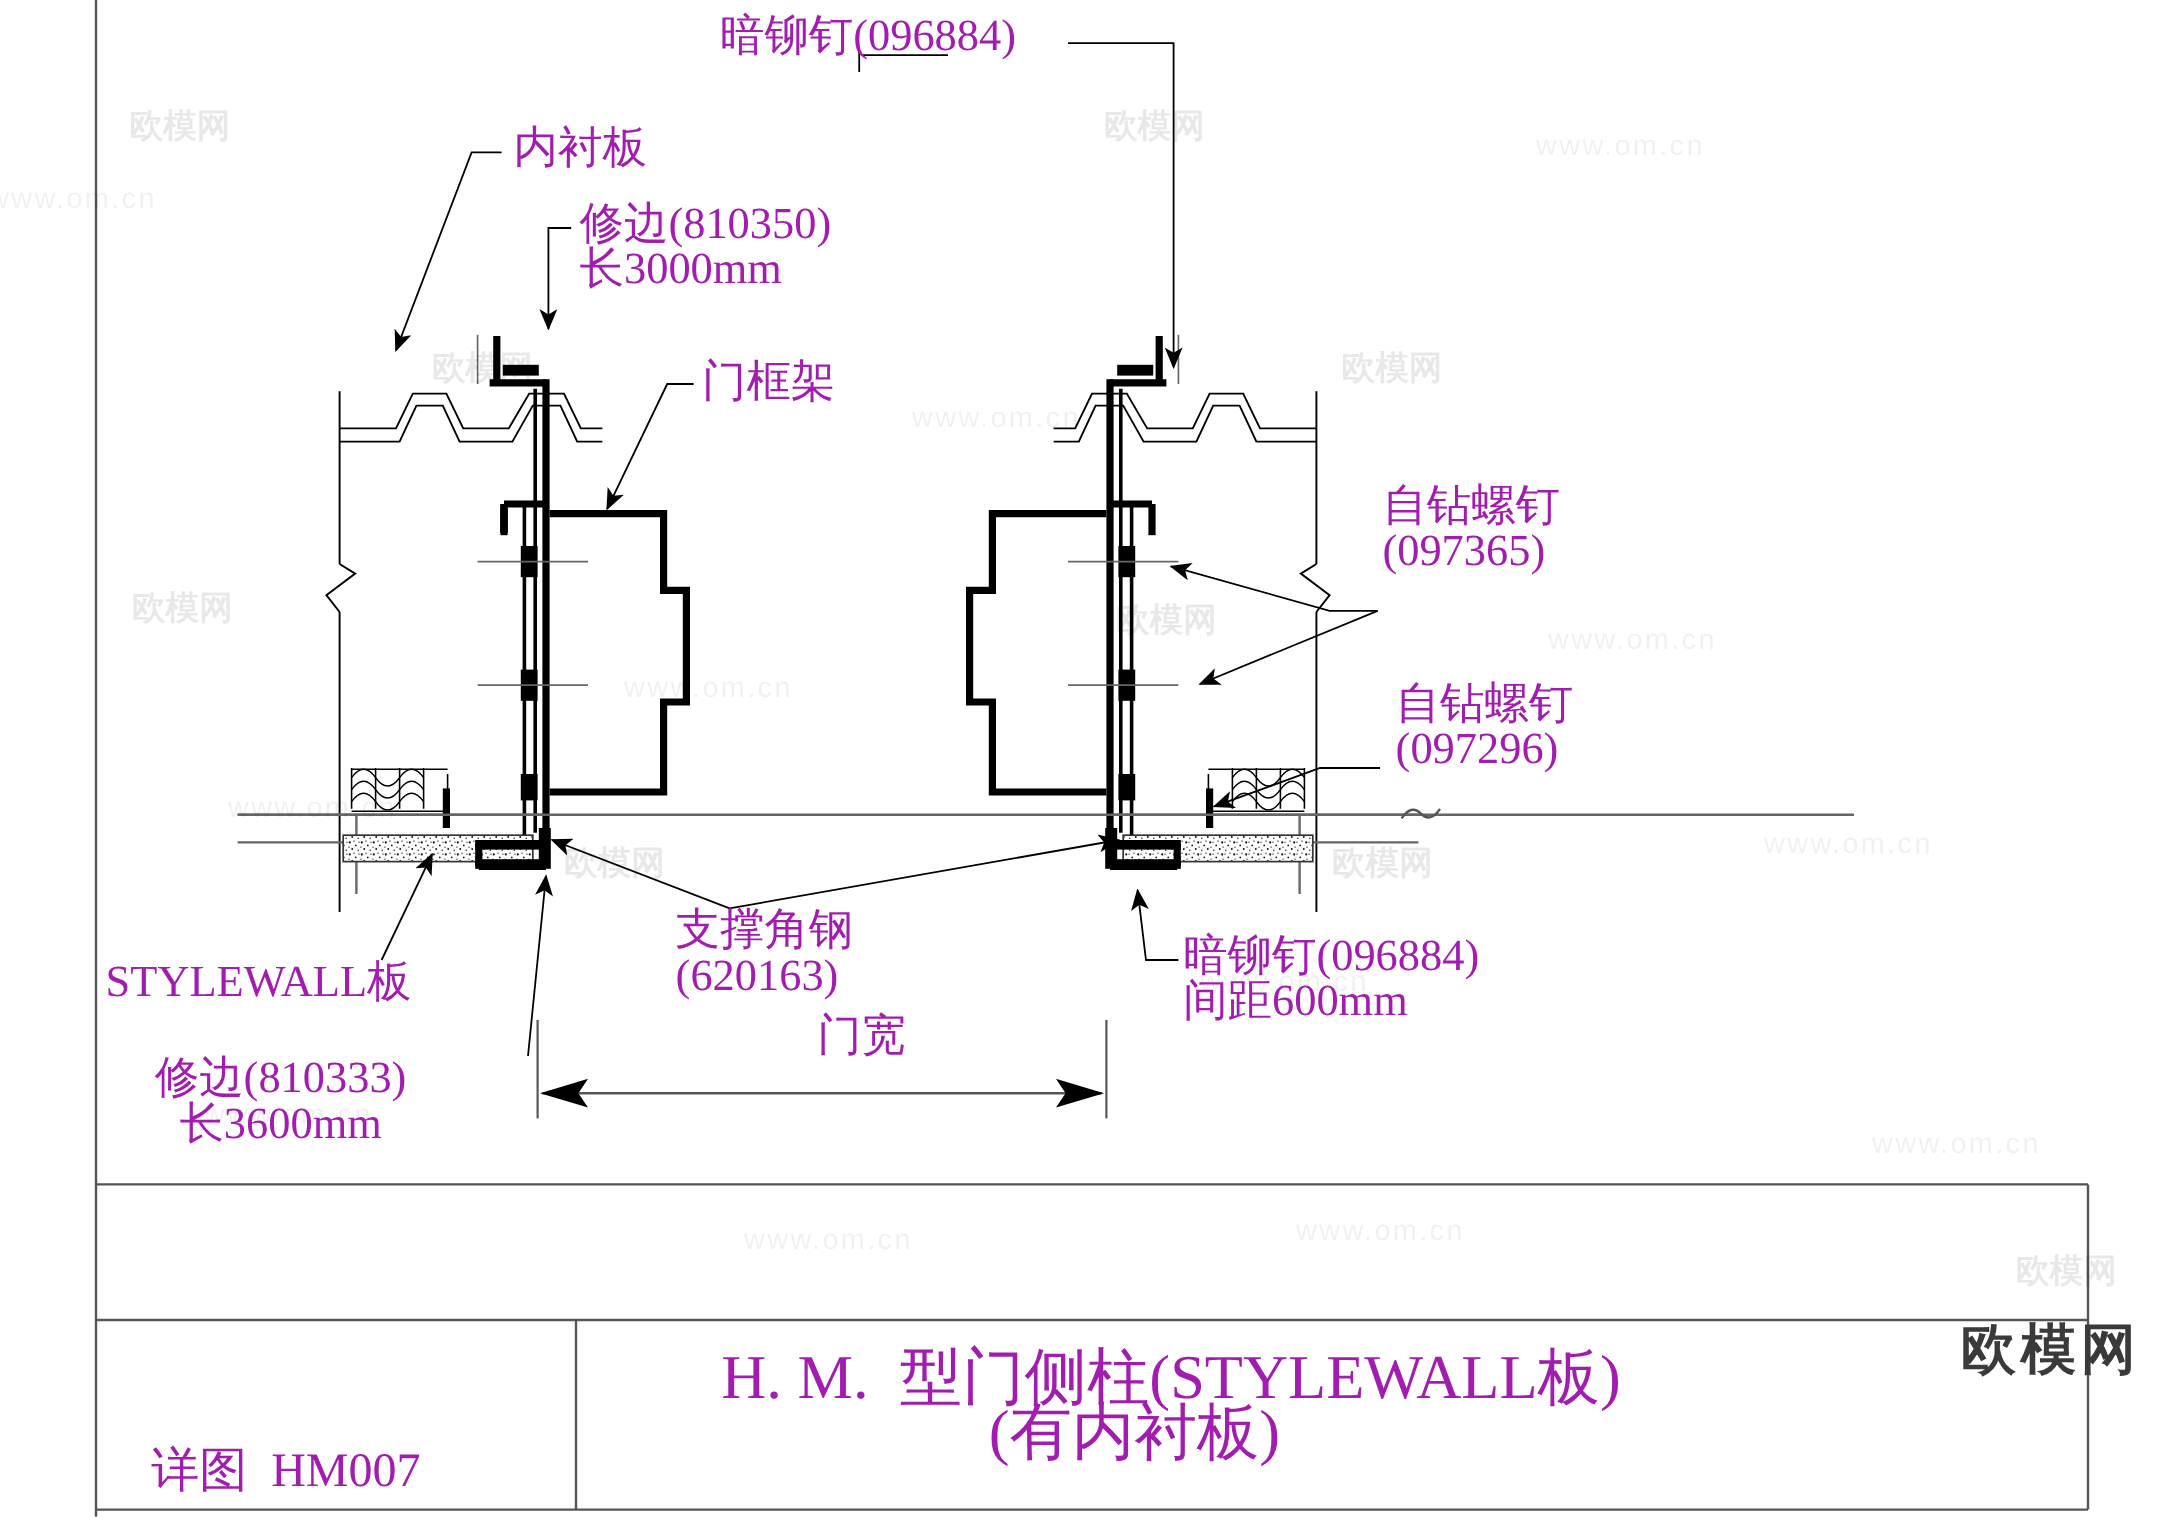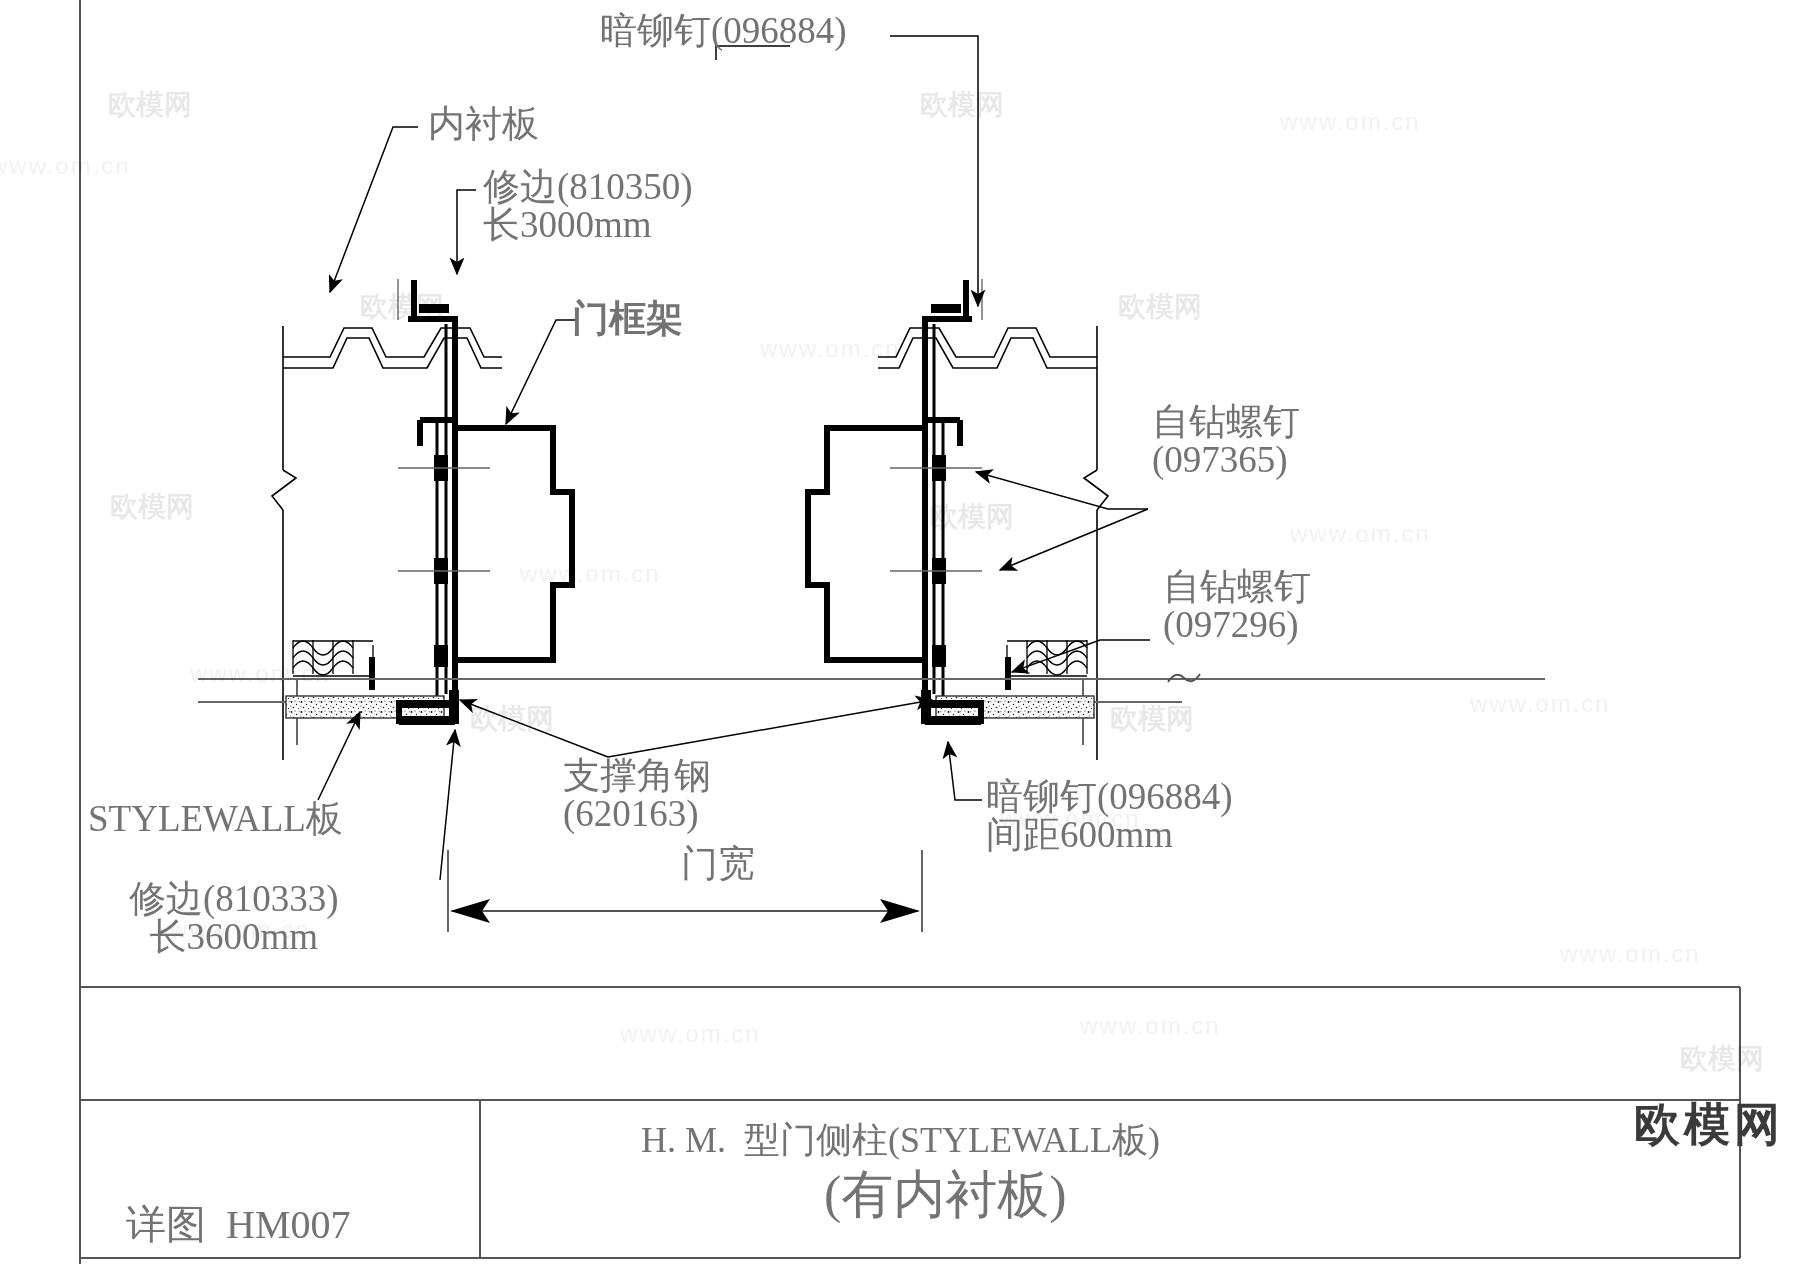--- a/index.html
+++ b/index.html
@@ -2,21 +2,21 @@
 <html><head>
 <meta charset="utf-8">
 <title>HM007</title>
 <style>
   html,body{margin:0;padding:0;background:#ffffff;}
   body{width:1800px;height:1264px;position:relative;overflow:hidden;
        font-family:"Liberation Serif","DejaVu Serif",serif;color:#000;}
   #stage{position:absolute;left:0;top:0;width:1800px;height:1264px;}
   svg#dwg{position:absolute;left:0;top:0;width:1800px;height:1264px;}
   .lbl{position:absolute;white-space:pre;line-height:1.04;
-       font-family:"Liberation Serif","DejaVu Serif",serif;color:#737373;}
+       font-family:"Liberation Serif","DejaVu Serif",serif;color:#a21caf;}
   .wm{position:absolute;white-space:pre;color:#000;opacity:.055;
       font-family:"Liberation Sans","DejaVu Sans",sans-serif;
       font-size:24px;letter-spacing:2px;pointer-events:none;user-select:none;}
   .wmbox{position:absolute;color:#000;opacity:.085;pointer-events:none;user-select:none;
       font-family:"Liberation Sans","DejaVu Sans",sans-serif;font-weight:bold;}
   .wmlogo{position:absolute;right:16px;bottom:108px;font-size:46px;font-weight:bold;
       color:#3a3a3a;letter-spacing:4px;font-family:"Liberation Sans","DejaVu Sans",sans-serif;}
 </style>
 </head>
 <body>
@@ -281,29 +281,29 @@
   <div class="wmbox" style="left:1110px;top:700px; font-size:28px;">欧模网</div>
   <div class="wmbox" style="left:470px; top:700px; font-size:28px;">欧模网</div>
   <div class="wmbox" style="left:1680px;top:1040px;font-size:28px;">欧模网</div>
 
   <div class="wmlogo">欧模网</div>
 
   <div id="ann-layer">
       <div class="lbl" style="left: 600px; top: 12px; font-size: 37px;"><div>暗铆钉(096884)</div></div>
       <div class="lbl" style="left: 428px; top: 105px; font-size: 37px; text-align: center;"><div>内衬板</div></div>
       <div class="lbl" style="left: 483px; top: 168px; font-size: 37px;"><div>修边(810350)</div><div>长3000mm</div></div>
-      <div class="lbl" style="left: 572px; top: 300px; font-size: 37px; font-weight: bold;"><div>门框架</div></div>
+      <div class="lbl" style="left: 585px; top: 300px; font-size: 37px;"><div>门框架</div></div>
       <div class="lbl" style="left: 1152px; top: 403px; font-size: 37px;"><div>自钻螺钉</div><div>(097365)</div></div>
       <div class="lbl" style="left: 1163px; top: 568px; font-size: 37px;"><div>自钻螺钉</div><div>(097296)</div></div>
       <div class="lbl" style="left: 563px; top: 757px; font-size: 37px;"><div>支撑角钢</div><div>(620163)</div></div>
       <div class="lbl" style="left: 986px; top: 778px; font-size: 37px;"><div>暗铆钉(096884)</div><div>间距600mm</div></div>
       <div class="lbl" style="left: 88px; top: 800px; font-size: 37px;"><div>STYLEWALL板</div></div>
       <div class="lbl" style="left: 129px; top: 880px; font-size: 37px; text-align: center;"><div>修边(810333)</div><div>长3600mm</div></div>
       <div class="lbl" style="left: 669px; top: 845px; font-size: 37px; margin-left: 12px;"><div>门宽</div></div>
     </div>
 
   <div class="lbl" style="left:126px; top:1204px; font-size:40px;">详图  HM007</div>
 
-  <div class="lbl" style="left:601px; top:1122px; font-size:36px;margin-left:40px;">H. M.  型门侧柱(STYLEWALL板)</div>
+  <div class="lbl" style="left:601px; top:1122px; font-size:52px;">H. M.  型门侧柱(STYLEWALL板)</div>
 
   <div class="lbl" style="left:824px; top:1168px; font-size:52px;">(有内衬板)</div>
 
 </div>
 
 </body></html>

